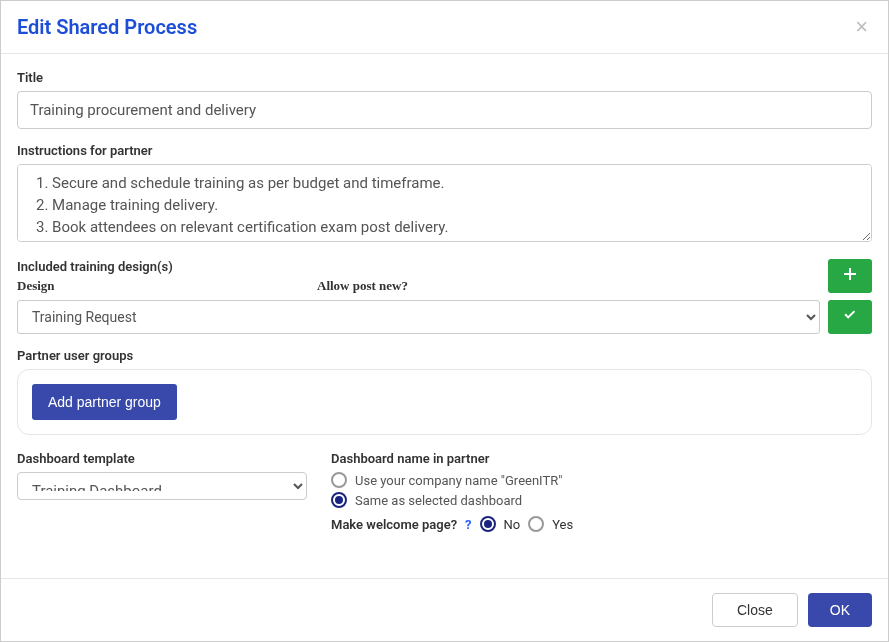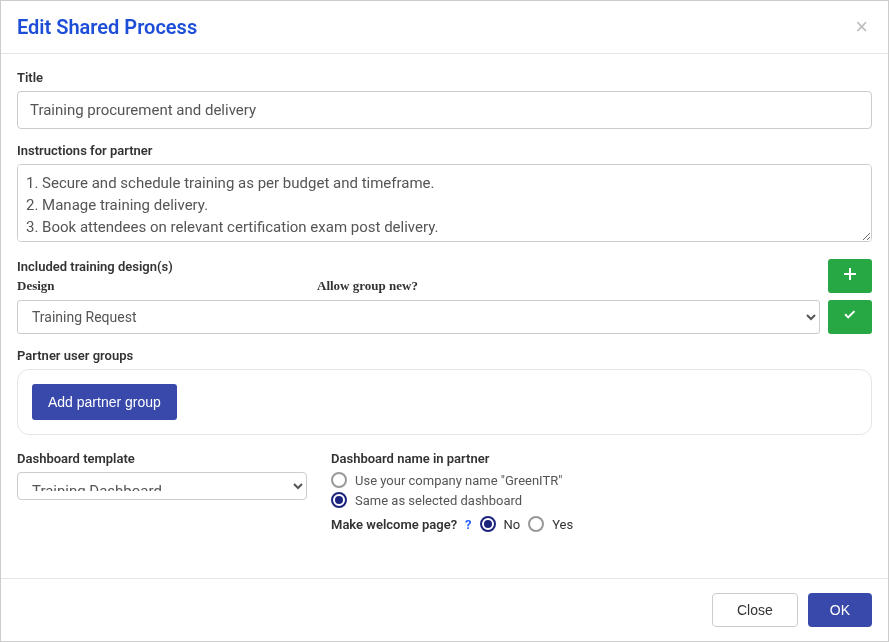--- a/index.html
+++ b/index.html
@@ -55,21 +55,21 @@
       width: 100%;
       padding: 9px 12px;
       border: 1px solid #ccc;
       border-radius: 4px;
       font-size: 15px;
       color: #555;
       font-family: inherit;
     }
     .textarea-input {
       width: 100%;
-      padding: 8px 8px;
+      padding: 8px 18px;
       border: 1px solid #ccc;
       border-radius: 4px;
       font-size: 15px;
       color: #555;
       resize: vertical;
       font-family: inherit;
       line-height: 1.45;
       height: 78px;
       white-space: pre-line;
     }
@@ -245,21 +245,21 @@
 2. Manage training delivery.
 3. Book attendees on relevant certification exam post delivery.</textarea>
     </div>
 
     <div class="form-group">
       <div class="included-header">
         <div style="flex:1">
           <div class="sublabel">Included training design(s)</div>
           <div class="design-columns">
             <div class="col-design sublabel">Design</div>
-            <div class="col-allow sublabel">Allow group new?</div>
+            <div class="col-allow sublabel">Allow post new?</div>
           </div>
         </div>
         <button class="btn-green">
           <span>
             <svg viewBox="0 0 16 16">
                 <path d="M7 2h2v5h5v2H9v5H7V9H2V7h5V2z"></path>
               </svg>
           </span>
         </button>
       </div>

